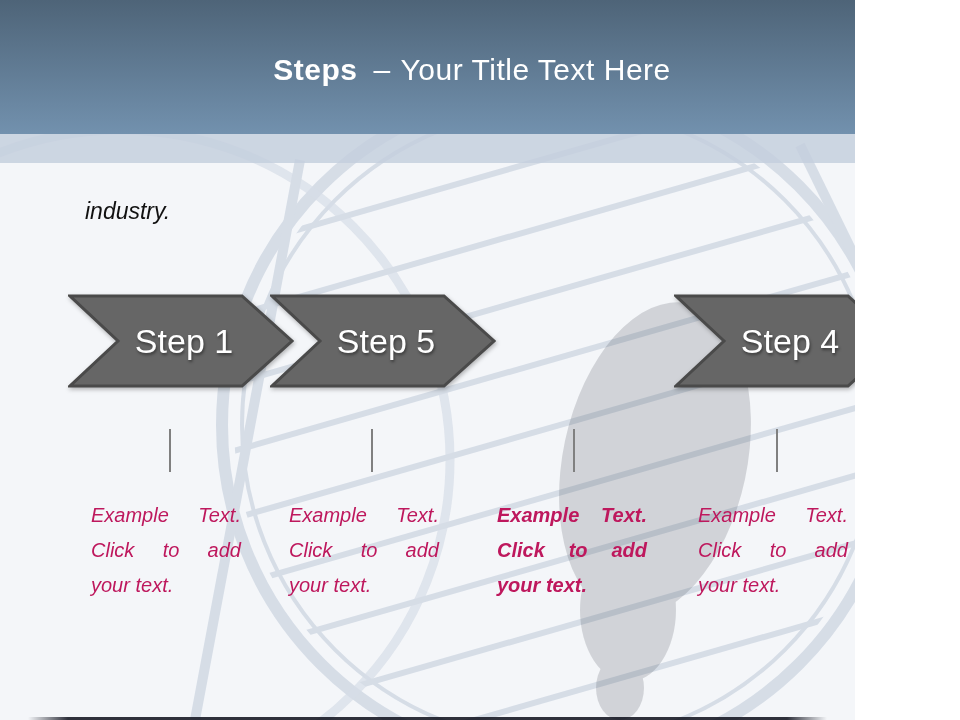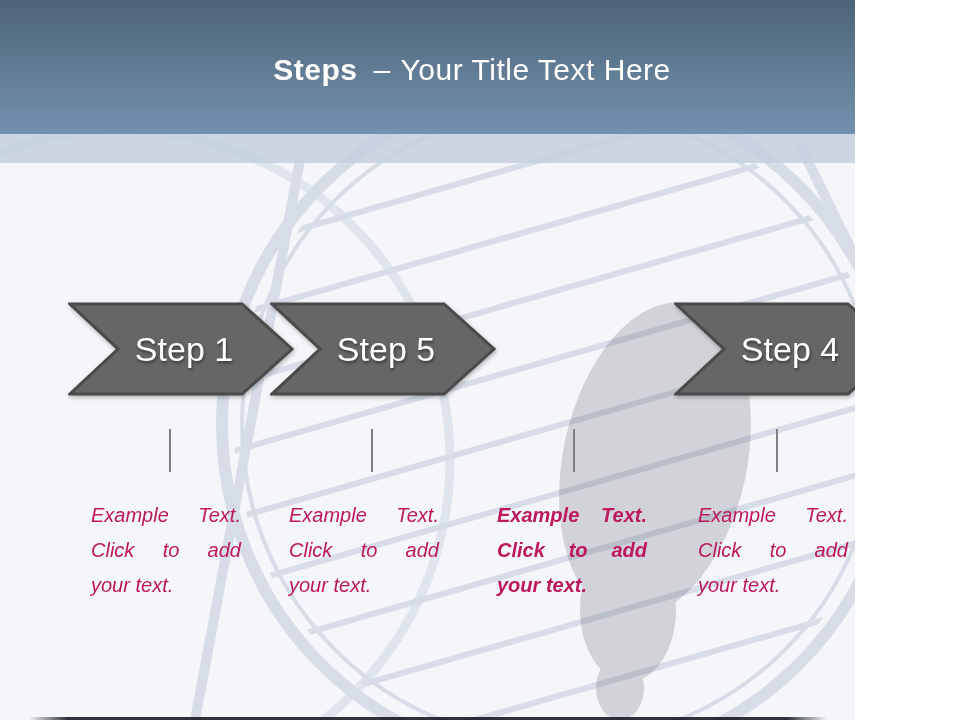--- a/index.html
+++ b/index.html
@@ -28,21 +28,21 @@
   }
 
   
   .intro {
     position:absolute; left:85px; top:193px; width:806px;
     font-style:italic; font-size:23px; line-height:36px; color:#111;
   }
   .intro .l1 { text-align:justify; text-align-last:justify; }
 
   
-  .chevron { position:absolute; top:302px; width:226px; height:94px; filter:drop-shadow(1px 2px 2px rgba(0,0,0,0.28)); }
+  .chevron { position:absolute; top:294px; width:226px; height:94px; filter:drop-shadow(1px 2px 2px rgba(0,0,0,0.28)); }
   .chevron.s0 { left:68px; }  .chevron.s1 { left:270px; }
   .chevron.s2 { left:472px; } .chevron.s3 { left:674px; }
   .chevron svg { position:absolute; inset:0; }
   .chevron polygon { fill:var(--chev,#666); stroke:var(--chev-b,#4a4a4a); stroke-width:3; }
   .chevron.hi polygon { fill:var(--chev-hi,#a4bdd5); stroke:var(--chev-hi-b,#2b4257); }
   .chev-label {
     position:absolute; inset:0; display:flex; align-items:center; justify-content:center;
     padding-left:6px; color:#fff; font-size:34px;
     text-shadow:1px 2px 3px rgba(0,0,0,0.45);
   }
@@ -105,20 +105,21 @@
   </svg>
 
   <div class="header">
     <div class="title">
       <span class="kw">Steps</span><span class="sep">–</span><span>Your Title Text Here</span>
     </div>
   </div>
   <div class="band"></div>
 
   <div class="intro">
+    <div class="l2">industry.</div>
   </div>
 
   <div class="chevron s0">
     <svg viewBox="0 0 226 94">
         <polygon points="2,2 174,2 224,47 174,92 2,92 50,47"></polygon>
       </svg>
     <div class="chev-label">Step 1</div>
   </div>
   <div class="chevron s1">
     <svg viewBox="0 0 226 94">

